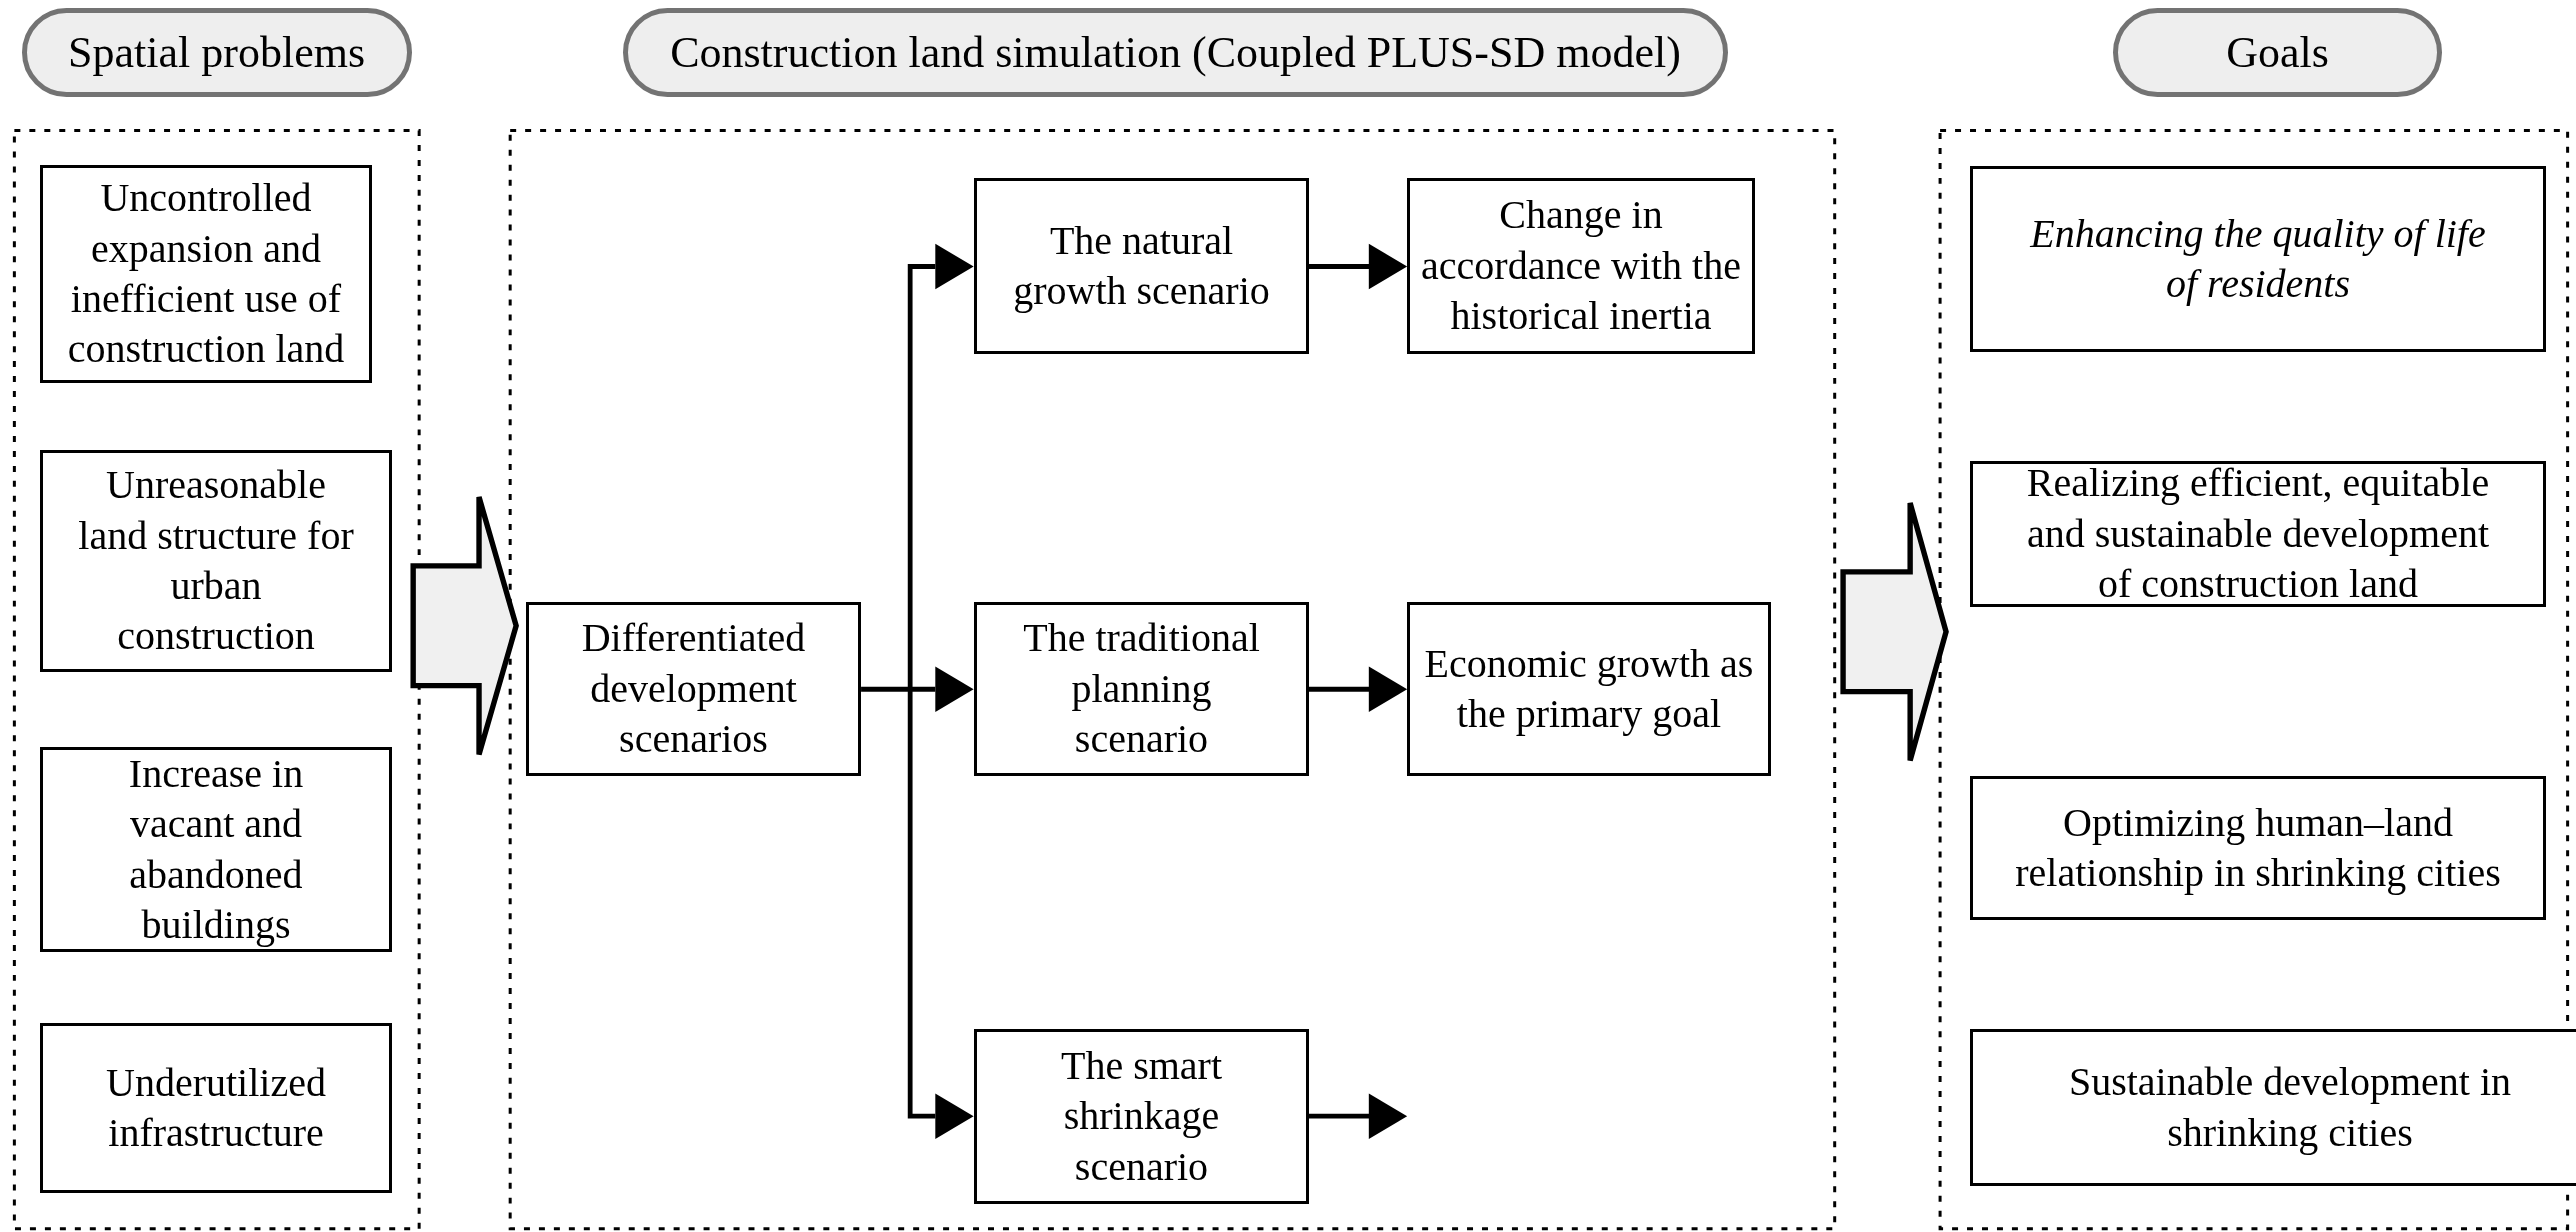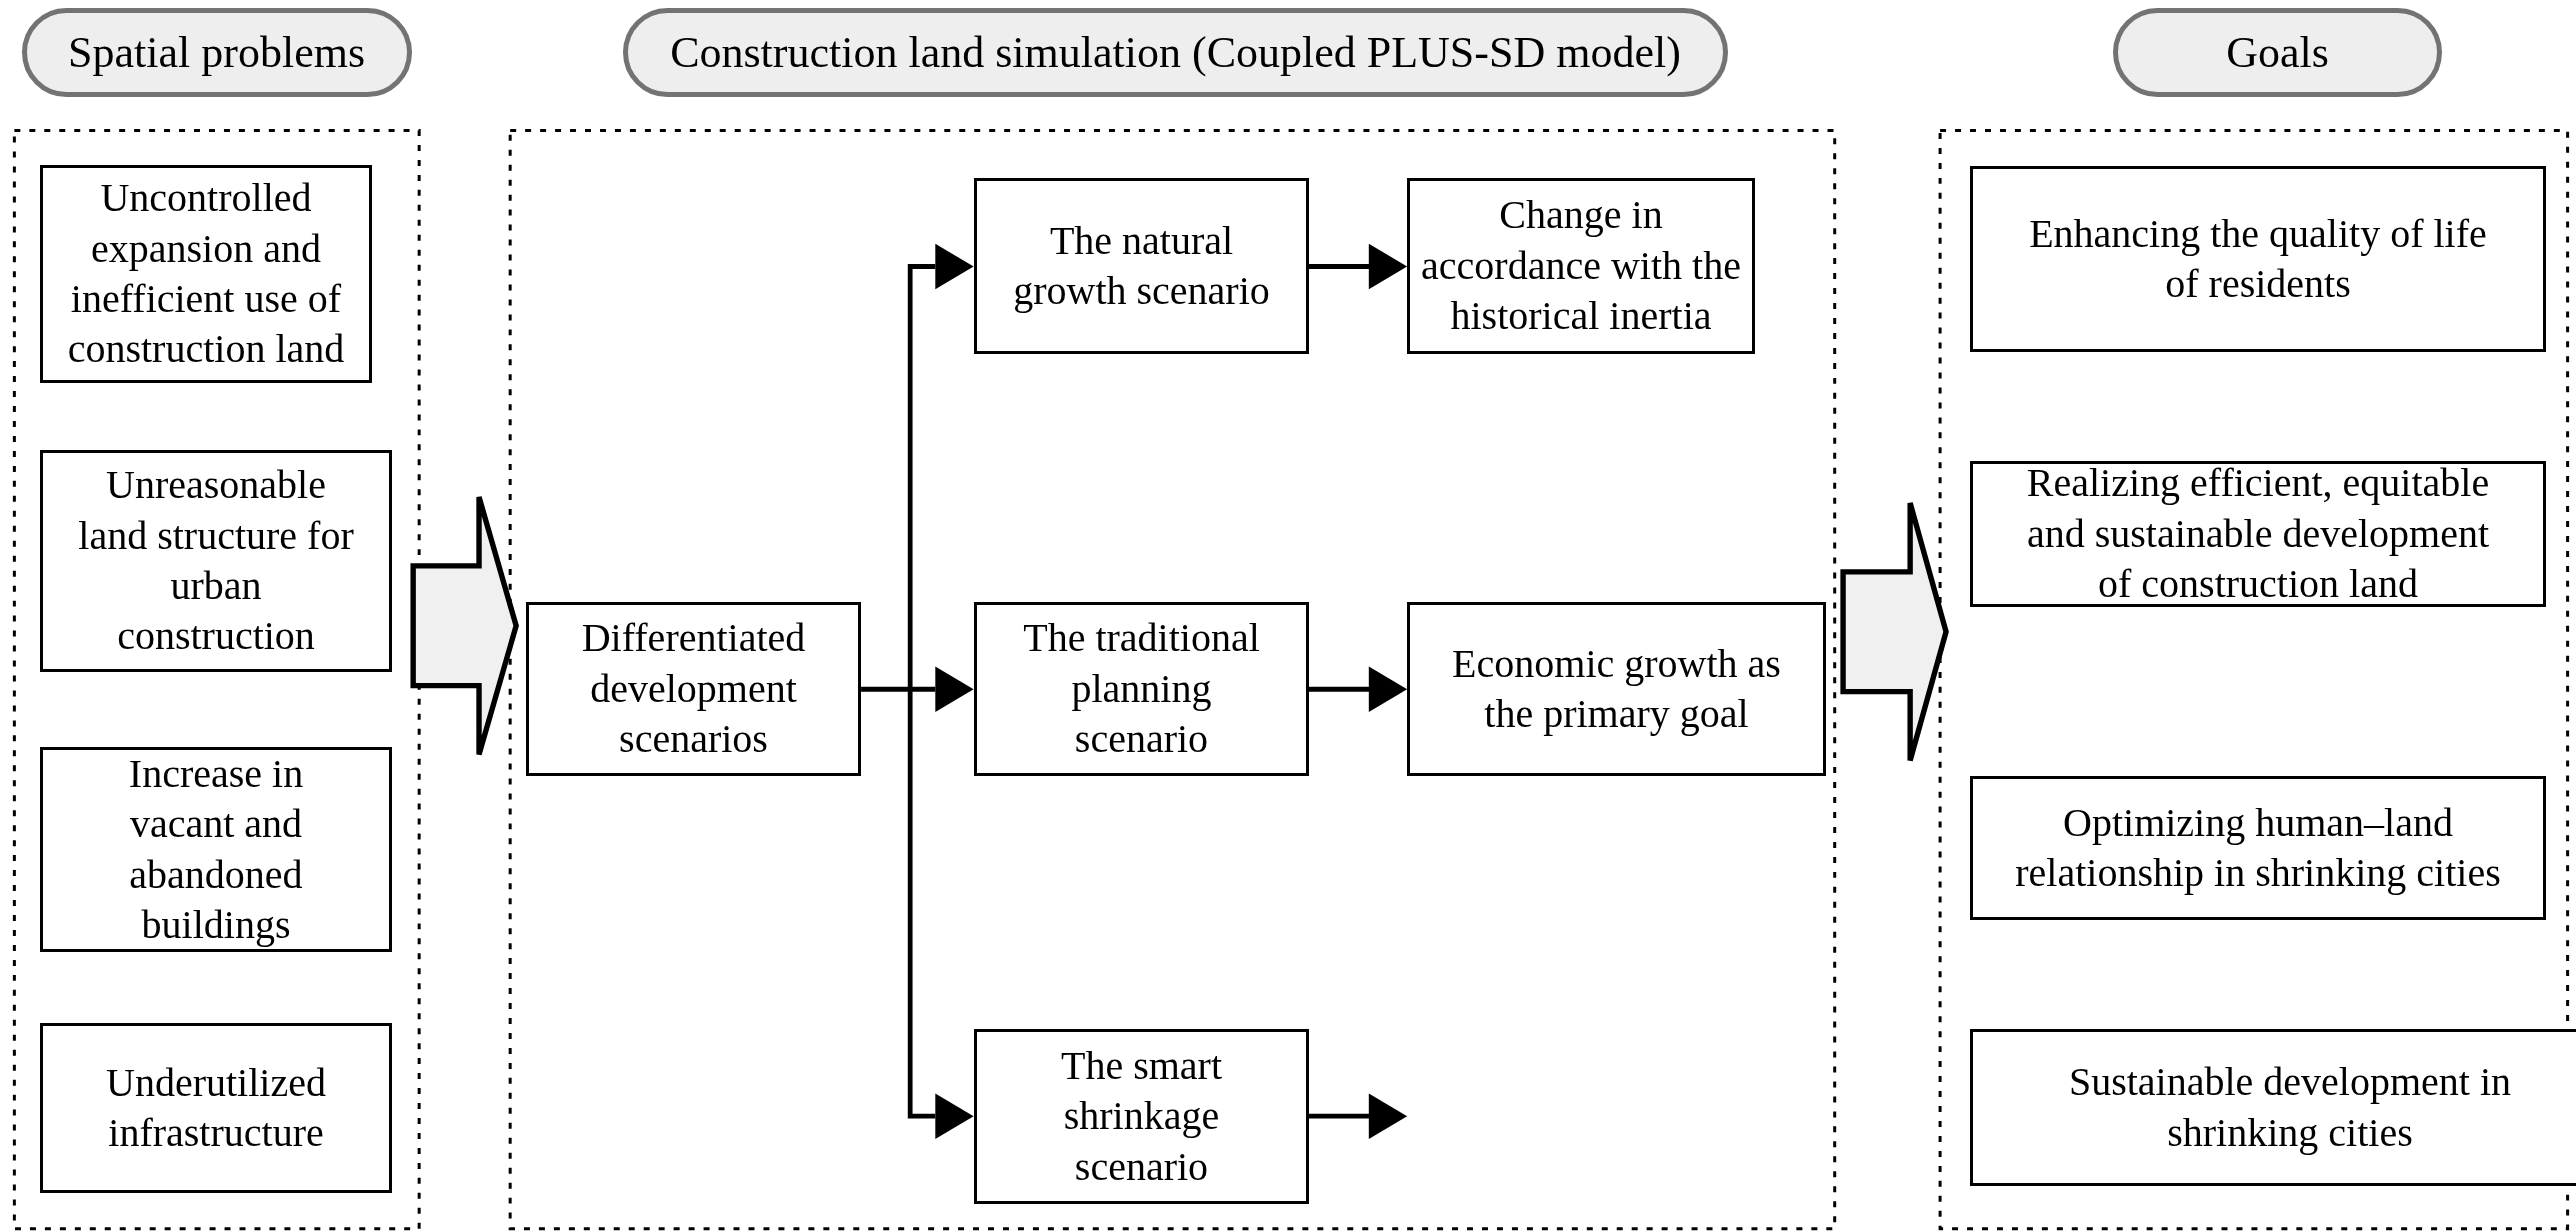--- a/index.html
+++ b/index.html
@@ -103,24 +103,24 @@
   <div class="box" style="left:974px; top:602px; width:335px; height:174px;">The traditional
 planning
 scenario</div>
   <div class="box" style="left:974px; top:1029px; width:335px; height:175px;">The smart
 shrinkage
 scenario</div>
 
   <div class="box" style="left:1407px; top:178px; width:348px; height:176px;">Change in
 accordance with the
 historical inertia</div>
-  <div class="box" style="left:1407px; top:602px; width:419px; height:174px;">Economic growth as
+  <div class="box" style="left:1407px; top:602px; width:364px; height:174px;">Economic growth as
 the primary goal</div>
 
-  <div class="box" style="left:1970px; top:166px; width:576px; height:186px;">Enhancing the quality of life
+  <div class="box" style="left:1970px; top:166px; width:576px; height:186px;font-style:italic;">Enhancing the quality of life
 of residents</div>
   <div class="box" style="left:1970px; top:461px; width:576px; height:146px;">Realizing efficient, equitable
 and sustainable development
 of construction land</div>
   <div class="box" style="left:1970px; top:776px; width:576px; height:144px;">Optimizing human–land
 relationship in shrinking cities</div>
   <div class="box" style="left:1970px; top:1029px; width:640px; height:157px;">Sustainable development in
 shrinking cities</div>
 
 </div>

